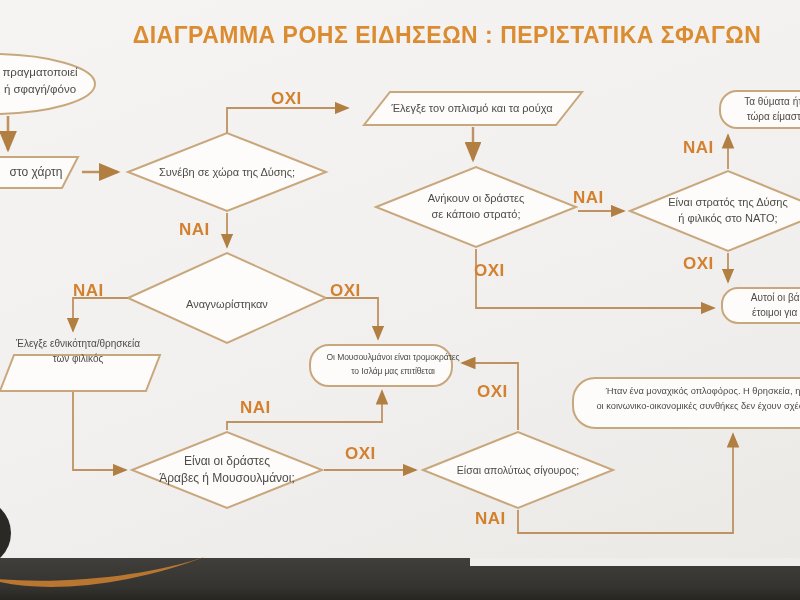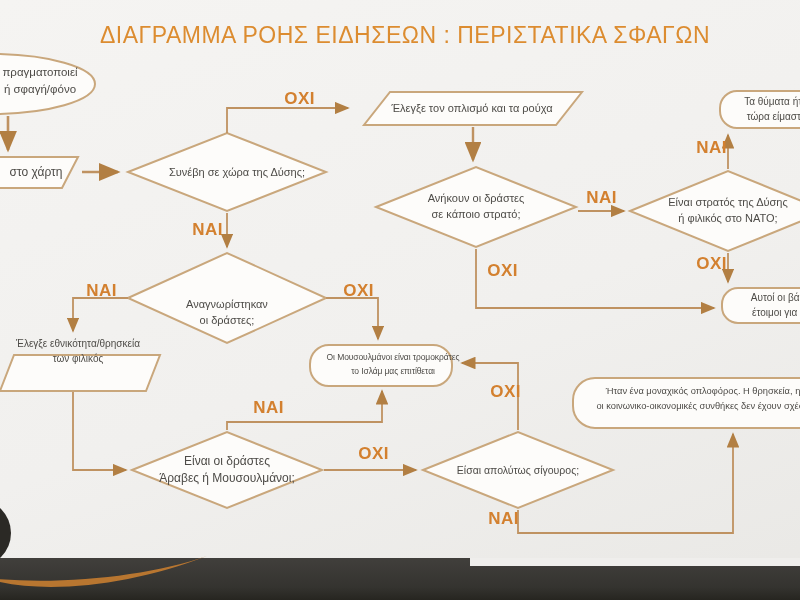--- a/index.html
+++ b/index.html
@@ -2,35 +2,35 @@
 <html><head>
 <meta charset="utf-8">
 <style>
   html,body{margin:0;padding:0;background:#d8d8d6;}
   .stage{
     position:relative;width:800px;height:600px;overflow:hidden;
     background:linear-gradient(160deg,#f5f4f2 0%,#f1f0ee 55%,#e9e8e5 100%);
     font-family:"Liberation Sans","DejaVu Sans",sans-serif;
   }
   .title{
-    position:absolute;top:22px;left:100px;right:6px;
-    font-size:23px;font-weight:normal;color:#dc8c30;letter-spacing:.5px;
+    position:absolute;top:22px;left:100px;right:6px;text-align:center;
+    font-size:23px;font-weight:bold;color:#dc8c30;letter-spacing:.5px;
     white-space:nowrap;
   }
   .diagram-svg{position:absolute;left:0;top:0;width:800px;height:600px;}
   .node-text{
     position:absolute;color:#4d4b47;text-align:center;
     font-size:11px;line-height:1.45;
   }
   .node-text span{display:block;}
   .node-text.sm{font-size:8.5px;line-height:1.6;letter-spacing:-.1px;}
   .node-text.sm2{font-size:9.3px;line-height:1.65;}
   .node-text.lg{font-size:12px;}
   .edge-label{
-    position:absolute;width:44px;height:20px;text-align:right;
+    position:absolute;width:44px;height:20px;text-align:left;
     font-size:17px;font-weight:bold;color:#d3802f;letter-spacing:.5px;
   }
   .band{position:absolute;left:0;top:558px;width:800px;height:42px;
     background:linear-gradient(#413f3c,#34332f 70%,#262520);}
   .band-step{position:absolute;left:470px;top:558px;width:330px;height:8px;background:#efeeec;}
 </style>
 </head>
 <body>
 
 <div class="stage">
@@ -91,21 +91,21 @@
 
   <div class="node-text" style="left:-15px;top:64px;width:110px;font-size:11.5px;">
     <span>πραγματοποιεί</span>
     <span>ή σφαγή/φόνο</span>
   </div>
 
   <div class="node-text lg" style="left:-12px;top:164px;width:96px;">
     <span>στο χάρτη</span>
   </div>
 
-  <div class="node-text" style="left:148px;top:165px;width:178px;">
+  <div class="node-text" style="left:138px;top:165px;width:178px;">
     <span>Συνέβη σε χώρα της Δύσης;</span>
   </div>
 
   <div class="node-text" style="left:386px;top:191px;width:180px;">
     <span>Ανήκουν οι δράστες</span>
     <span>σε κάποιο στρατό;</span>
   </div>
 
   <div class="node-text" style="left:378px;top:101px;width:188px;">
     <span>Έλεγξε τον οπλισμό και τα ρούχα</span>
@@ -121,21 +121,20 @@
     <span>τώρα είμαστε</span>
   </div>
 
   <div class="node-text" style="left:724px;top:291px;width:108px;font-size:10px;">
     <span>Αυτοί οι βάρ</span>
     <span>έτοιμοι για τ</span>
   </div>
 
   <div class="node-text" style="left:147px;top:281px;width:160px;margin-top:16px;">
     <span>Αναγνωρίστηκαν</span>
-    <span>οι δράστες;</span>
   </div>
 
   <div class="node-text sm" style="left:312px;top:351px;width:138px;margin-left:12px;">
     <span>Οι Μουσουλμάνοι είναι τρομοκράτες</span>
     <span>το Ισλάμ μας επιτίθεται</span>
   </div>
 
   <div class="node-text" style="left:2px;top:337px;width:152px;font-size:10px;">
     <span>Έλεγξε εθνικότητα/θρησκεία</span>
     <span>των φιλικός</span>

